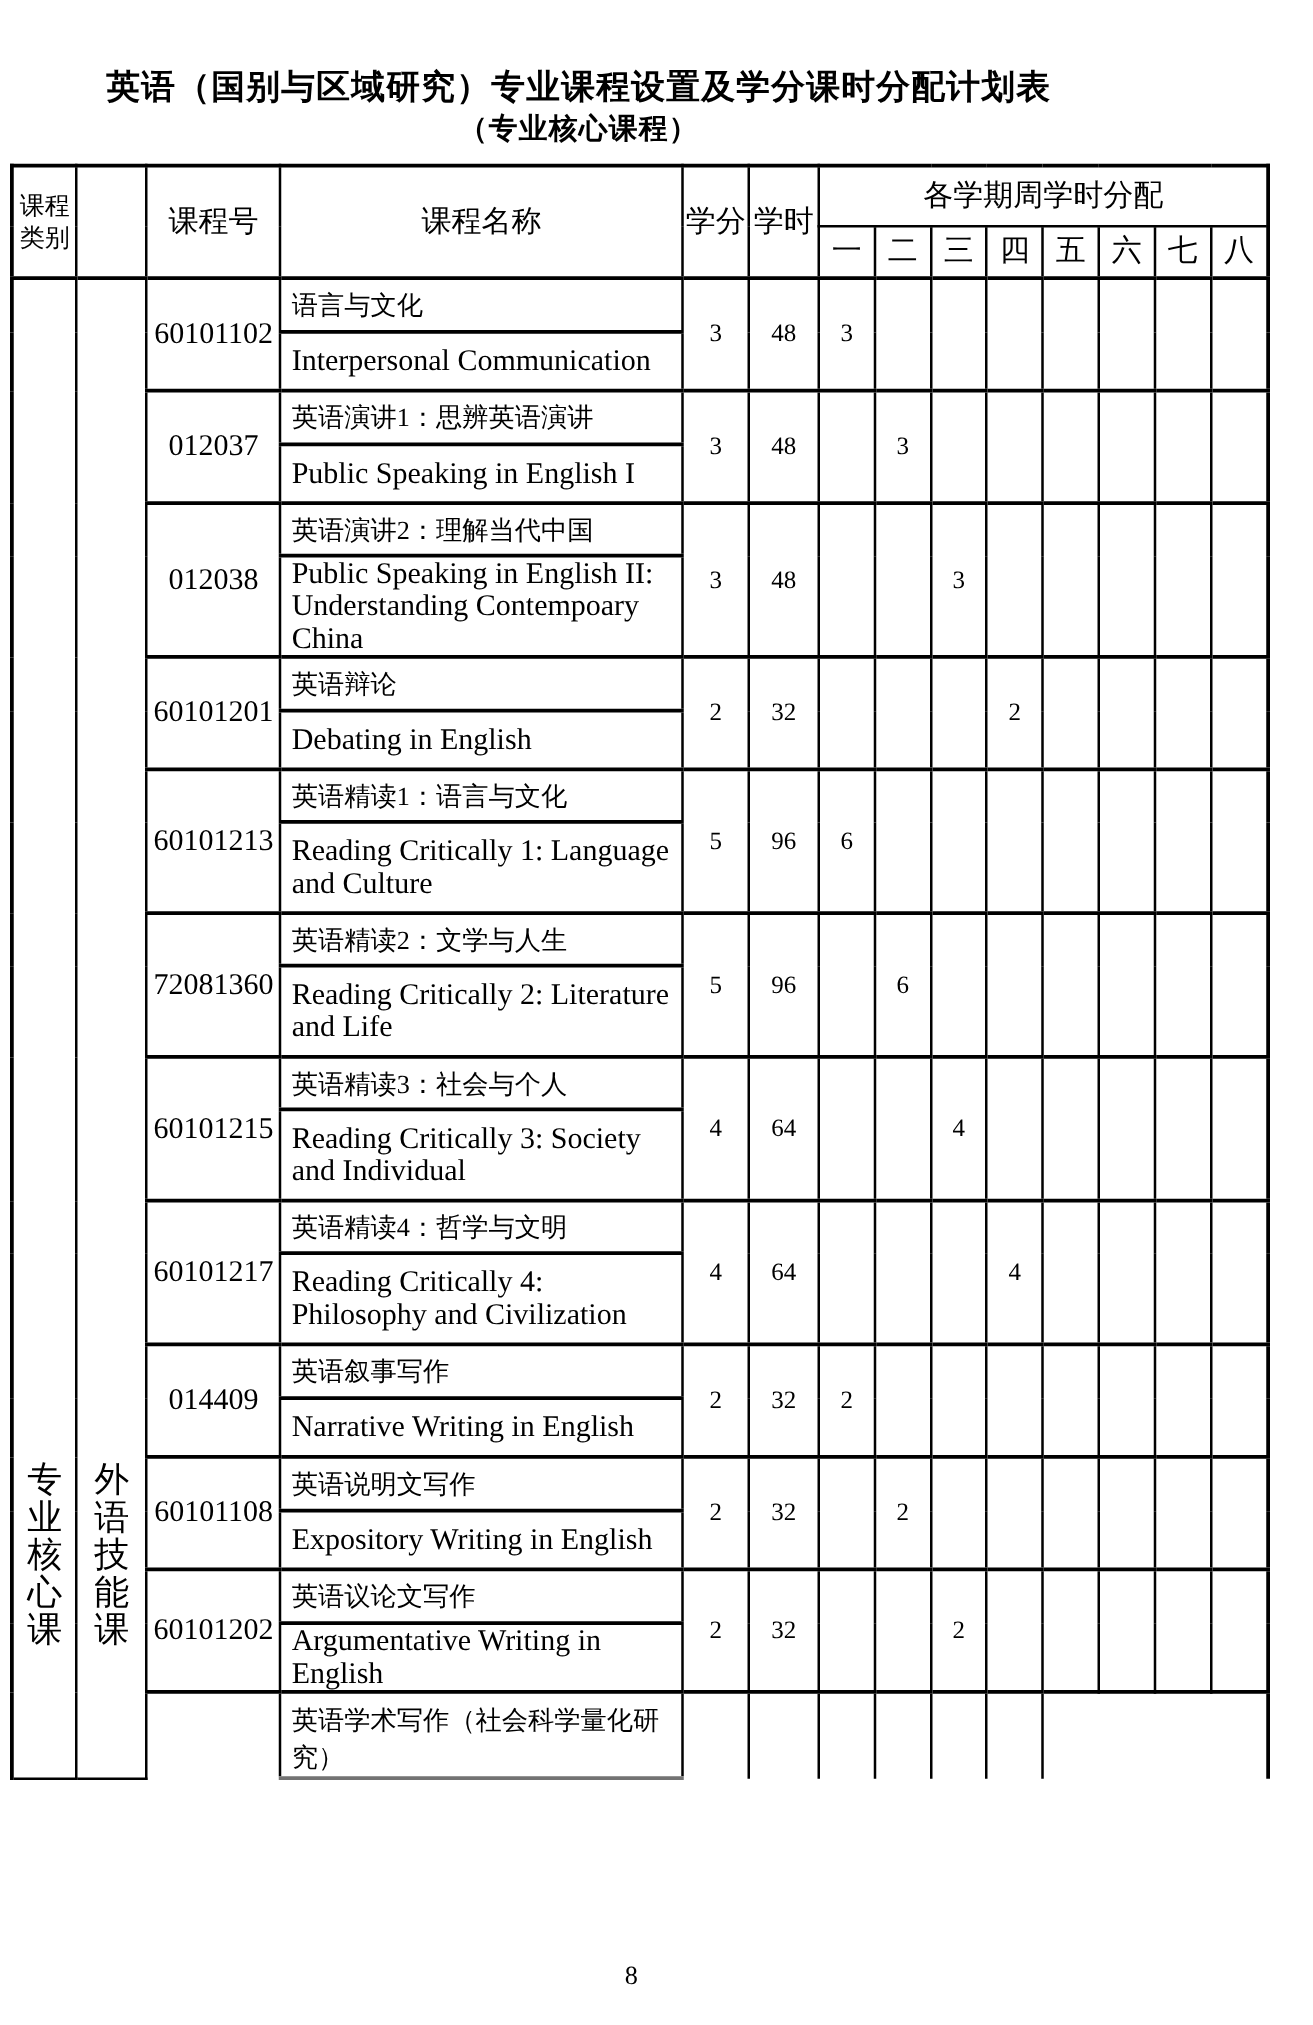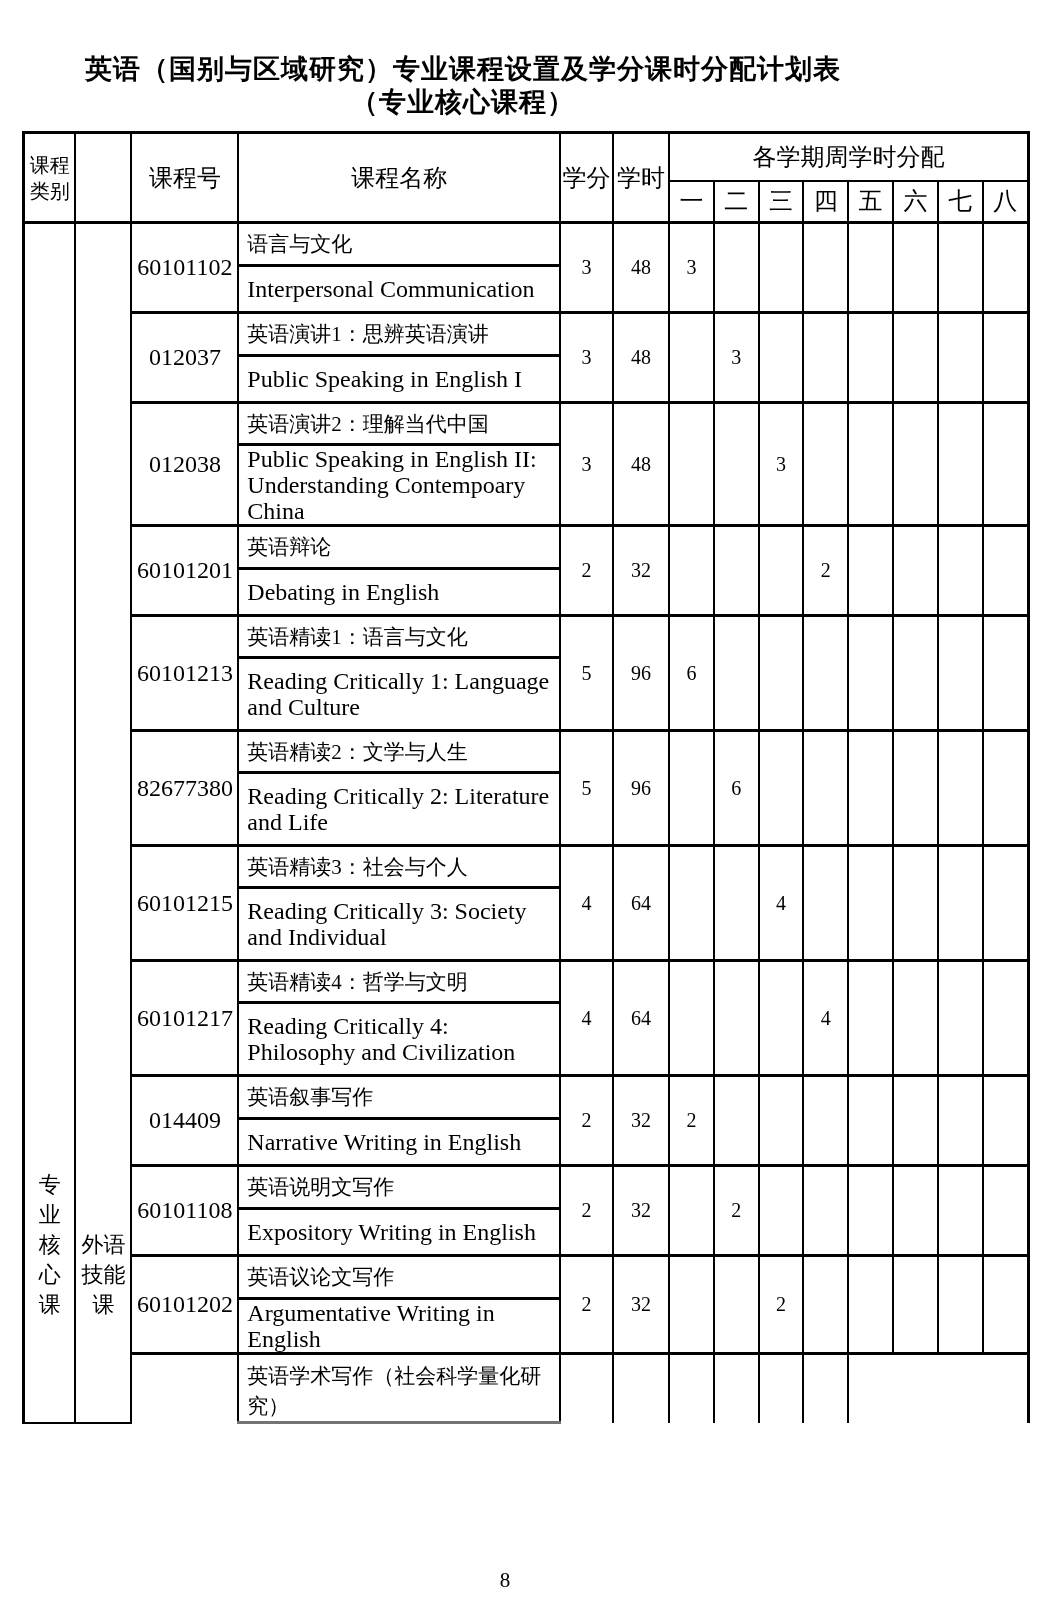--- a/index.html
+++ b/index.html
@@ -9,24 +9,24 @@
     font-family:"Liberation Serif","DejaVu Serif",serif;
     position:relative; overflow:hidden;
   }
   .title-wrap { position:absolute; top:52px; left:0; width:926px; text-align:center; }
   .title-line1 {
     font-family:"Liberation Sans","DejaVu Sans",sans-serif;
     font-weight:bold; font-size:27px; letter-spacing:1px; line-height:34px;
   }
   .title-line2 {
     font-family:"Liberation Sans","DejaVu Sans",sans-serif;
-    font-weight:bold; font-size:27px; letter-spacing:1px; line-height:32px;
+    font-weight:bold; font-size:23px; letter-spacing:1px; line-height:32px;
   }
   table.course-table {
-    position:absolute; left:22px; top:131px;
+    position:absolute; left:8px; top:131px;
     border-collapse:collapse; table-layout:fixed;
     width:1008px;
     border-top:3px solid #000; border-left:3px solid #000; border-right:3px solid #000;
     border-bottom:none;
   }
   .course-table td {
     border:2px solid #000;
     padding:0;
     font-size:20px;
     text-align:center;
@@ -54,21 +54,21 @@
   }
   td.name-zh { font-size:21px; }
   td.name-en { font-size:24px; line-height:26px; }
   td.name-pt {
     font-size:21px; line-height:30px;
     vertical-align:top; padding-top:6px;
     border-bottom:3px solid #000;
   }
   td.cat-cell {
     vertical-align:bottom;
-    font-size:22px; line-height:30px;
+    font-size:28px; line-height:30px;
     padding:0 3px 102px 3px;
     margin-top:40px;
   }
   td.num-cell { font-size:24px; }
   
   tr.r-pt > td { border-bottom:none; }
   tr.r-pt > td.name-pt { border-bottom:3px solid #737373; }
   .page-number {
     position:absolute; top:1568px; left:0; width:1010px;
     text-align:center; font-size:21px;
@@ -207,21 +207,21 @@
     <td rowspan="2"></td>
     <td rowspan="2"></td>
     <td rowspan="2"></td>
     <td rowspan="2"></td>
   </tr>
   <tr class="r-en2">
     <td class="name-en">Reading Critically 1: Language and Culture</td>
   </tr>
 
   <tr class="r-zh2 cs">
-    <td class="num-cell" rowspan="2">82677380</td>
+    <td class="num-cell" rowspan="2">72081360</td>
     <td class="name-zh">英语精读2：文学与人生</td>
     <td rowspan="2">5</td>
     <td rowspan="2">96</td>
     <td rowspan="2"></td>
     <td rowspan="2">6</td>
     <td rowspan="2"></td>
     <td rowspan="2"></td>
     <td rowspan="2"></td>
     <td rowspan="2"></td>
     <td rowspan="2"></td>

